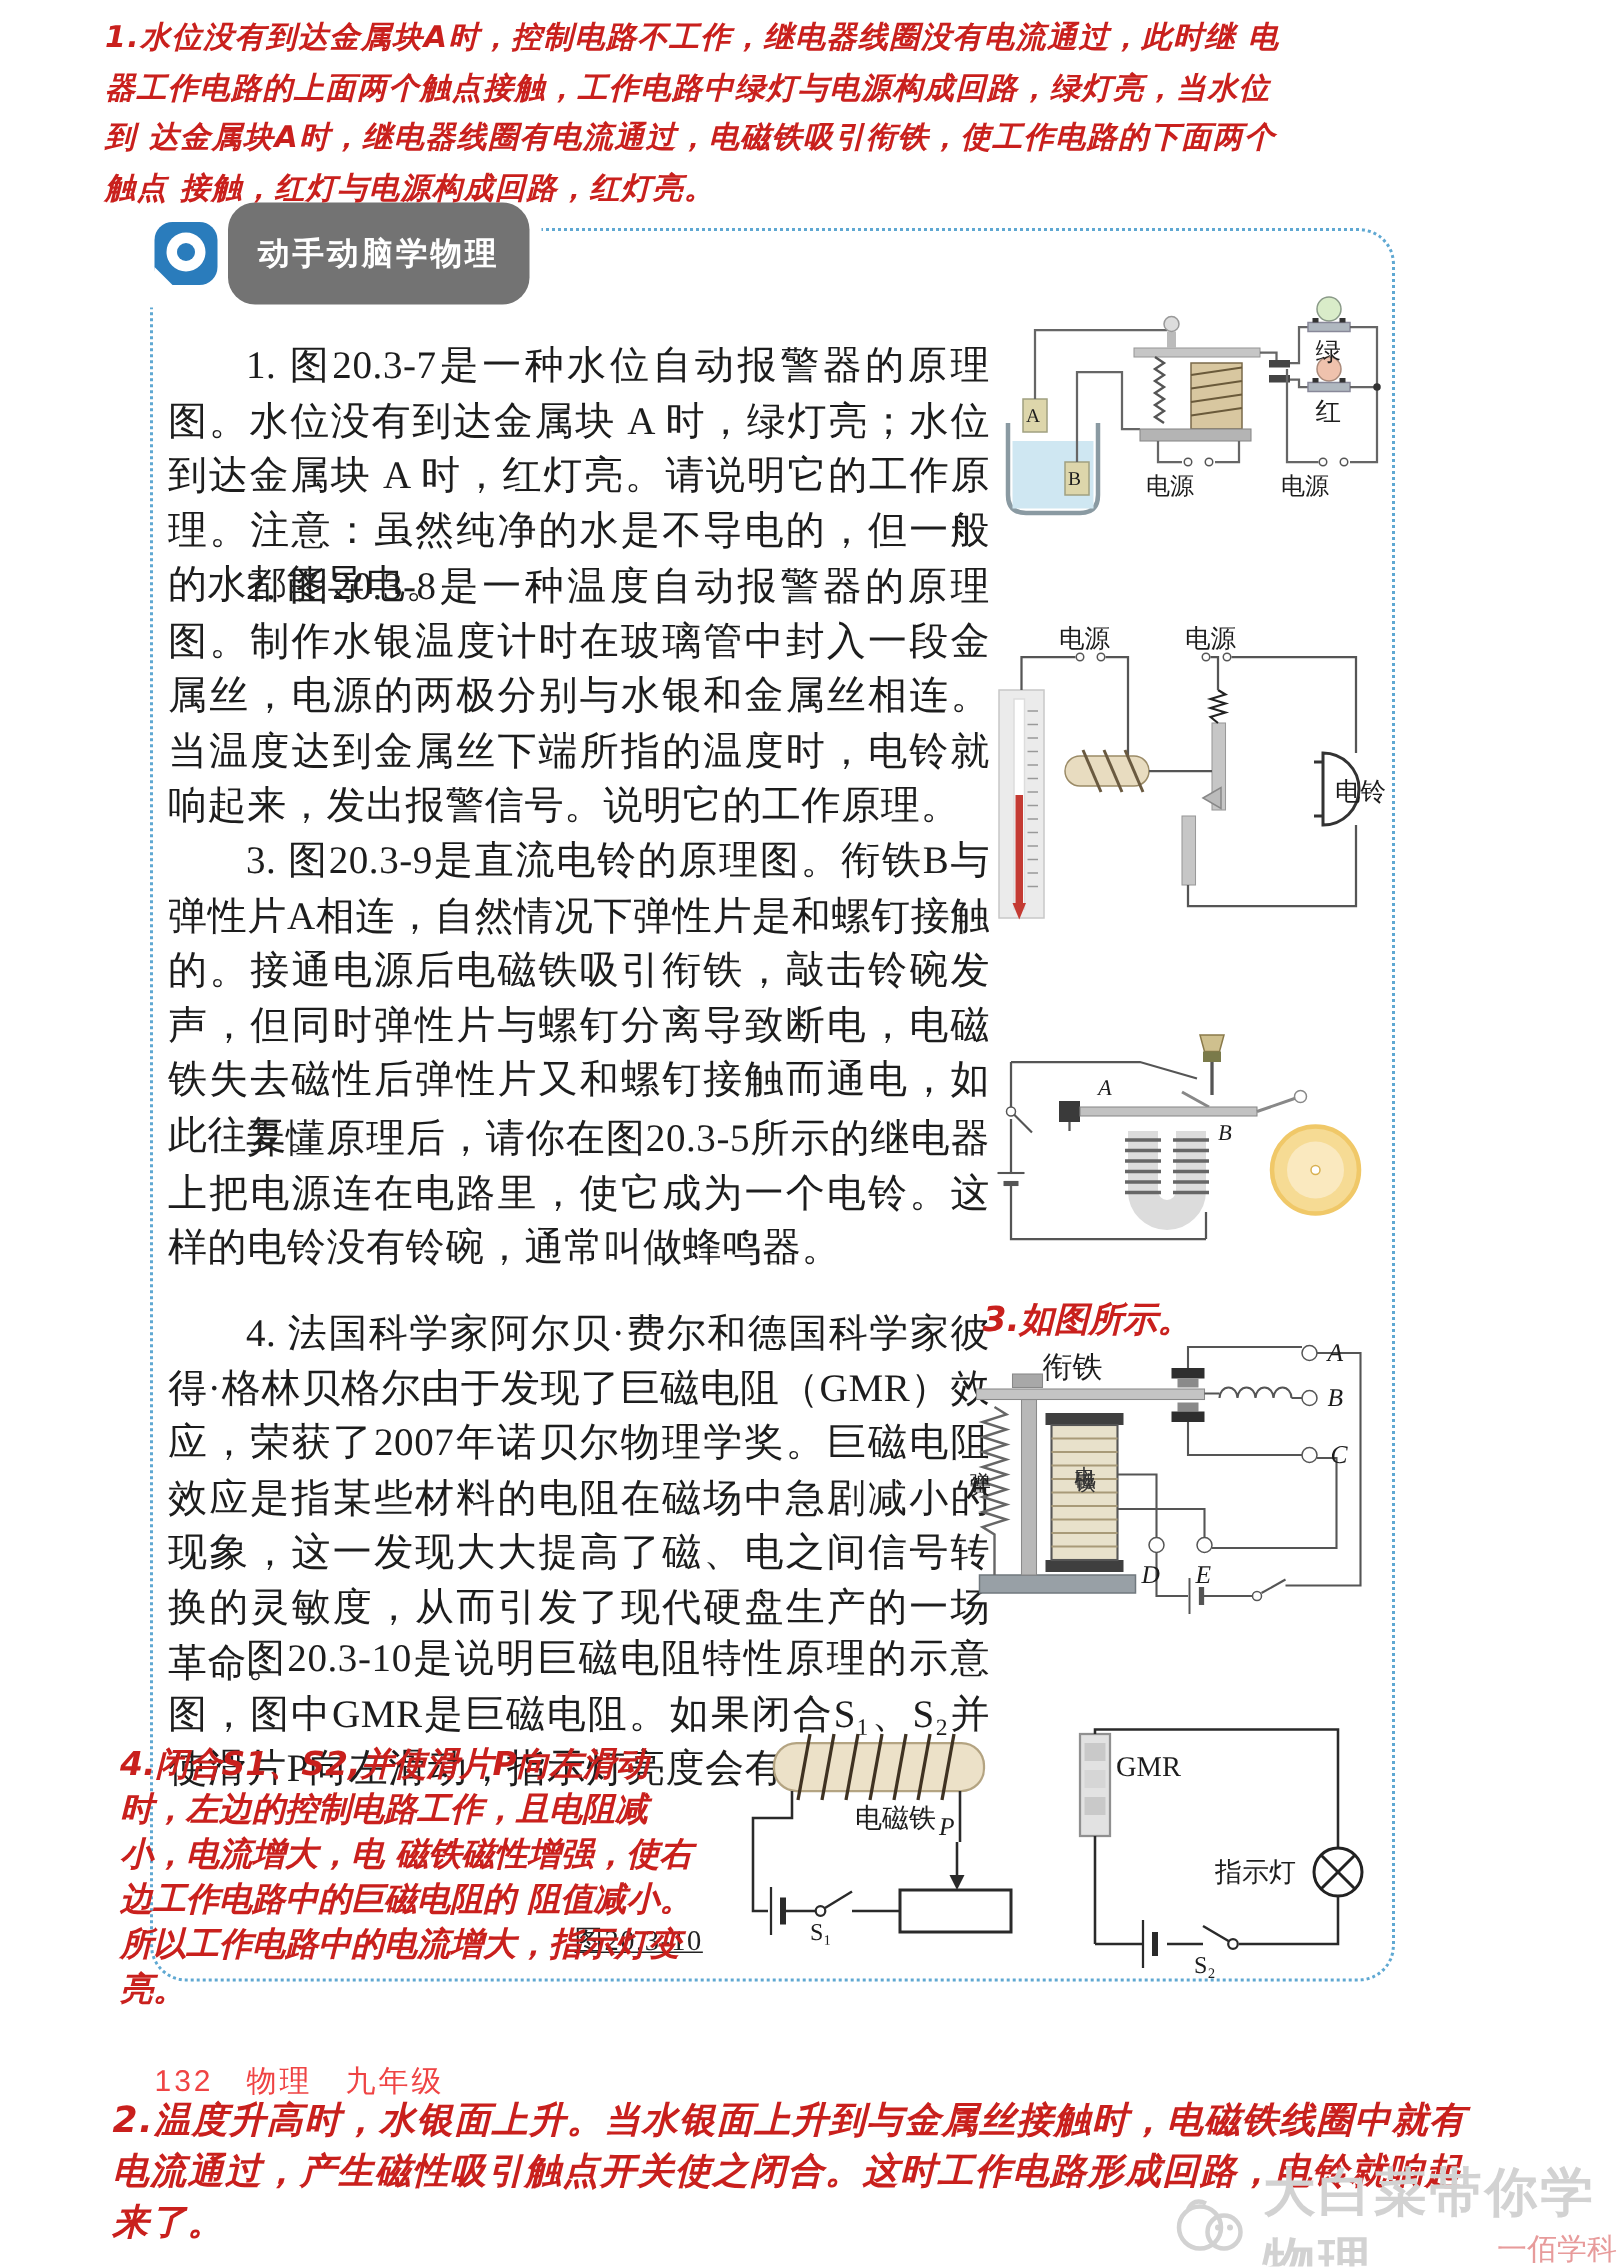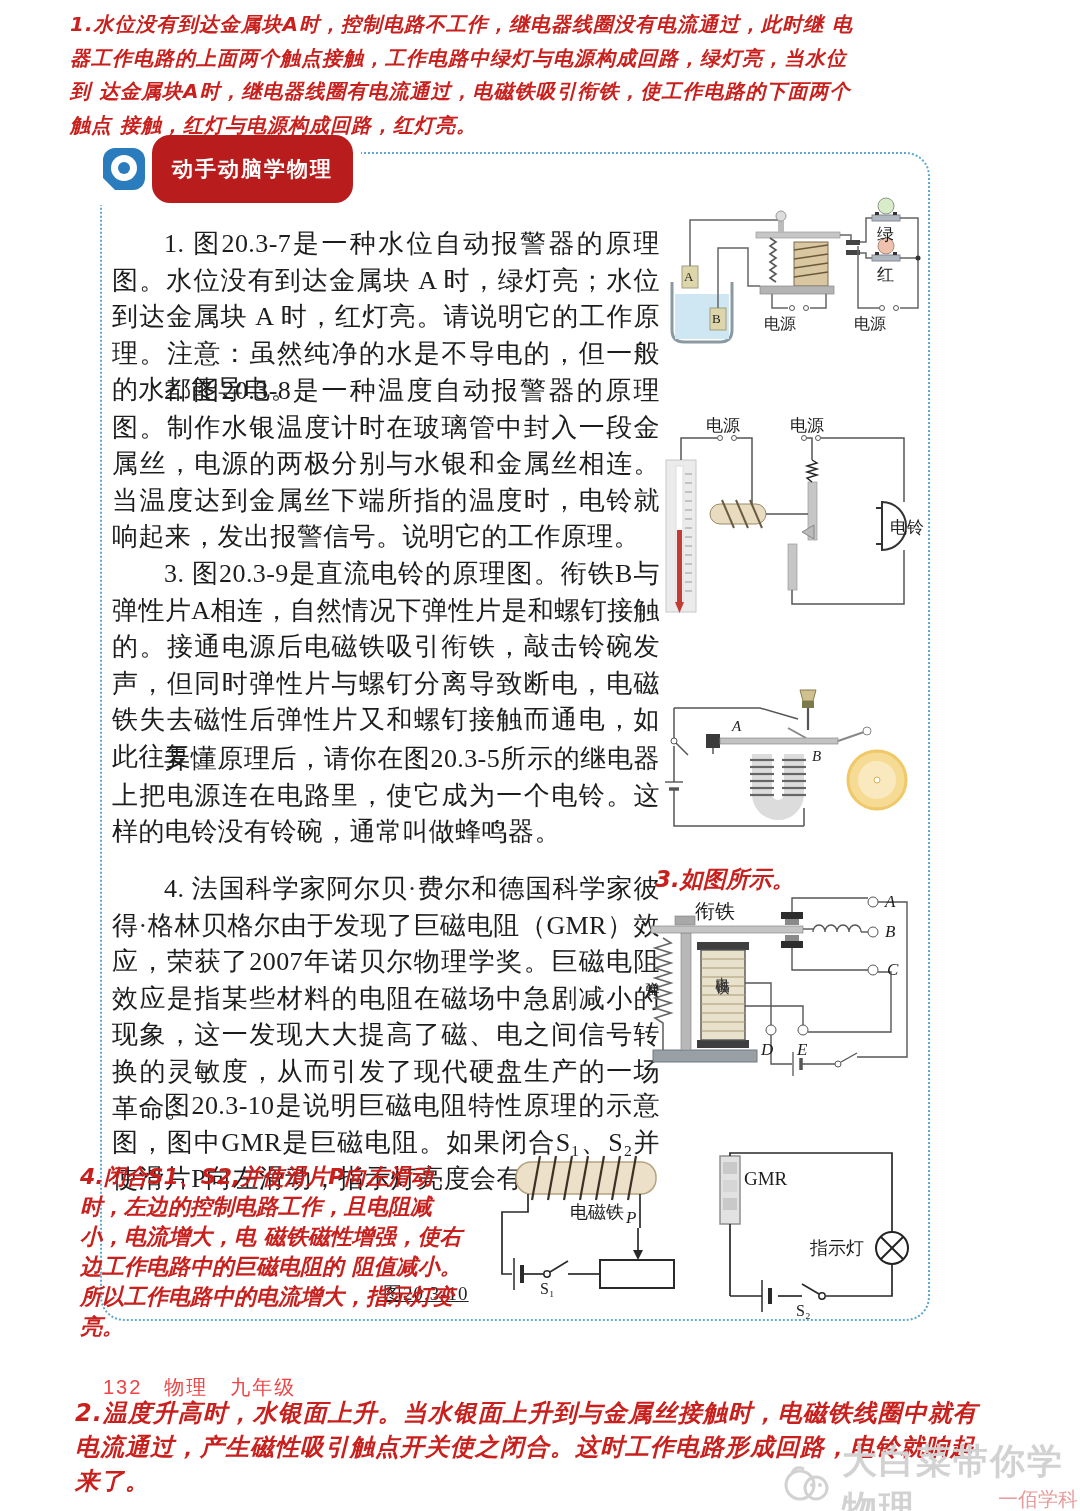--- a/index.html
+++ b/index.html
@@ -9,21 +9,21 @@
   .prewrap{white-space:pre-line;}
   
   .red-note{color:#c9201d;font-family:"DejaVu Sans",sans-serif;font-style:italic;font-weight:700;z-index:5;}
   .note-top{left:70px;top:8px;width:980px;font-size:20px;line-height:33.5px;letter-spacing:1px;}
   .note-ans4{left:80px;top:1162px;width:430px;font-size:22px;line-height:30px;}
   .note-ans3{left:655px;top:864px;font-size:23px;}
   .note-bottom{left:75px;top:1396px;width:930px;font-size:24px;line-height:34px;letter-spacing:1px;}
   
   .section-box{left:100px;top:152px;width:826px;height:1165px;border:2px dotted #5fa8d2;border-radius:24px;z-index:0;}
   .badge{left:100px;top:133px;display:flex;align-items:center;gap:4px;background:#fff;padding:2px 8px 2px 0;z-index:2;}
-  .badge-pill{background:#b91c1c;color:#fff;font-family:"Liberation Sans",sans-serif;font-weight:700;
+  .badge-pill{background:#737373;color:#fff;font-family:"Liberation Sans",sans-serif;font-weight:700;
               font-size:21px;padding:20px 20px;border-radius:18px;letter-spacing:2px;}
   
   .para{left:112px;width:548px;font-size:26px;line-height:36.6px;color:#1d1d1d;
         text-align:justify;text-indent:2em;z-index:1;letter-spacing:0.4px;margin-top:28px;}
   
   .fig{z-index:1;}
   .caption{position:absolute;width:100%;text-align:center;font-size:19px;color:#222;letter-spacing:1px;}
   .lbl{position:absolute;font-family:"Liberation Serif","DejaVu Serif",serif;color:#1d1d1d;z-index:2;}
   .vert{writing-mode:vertical-rl;letter-spacing:2px;}
   .ital{font-style:italic;}

